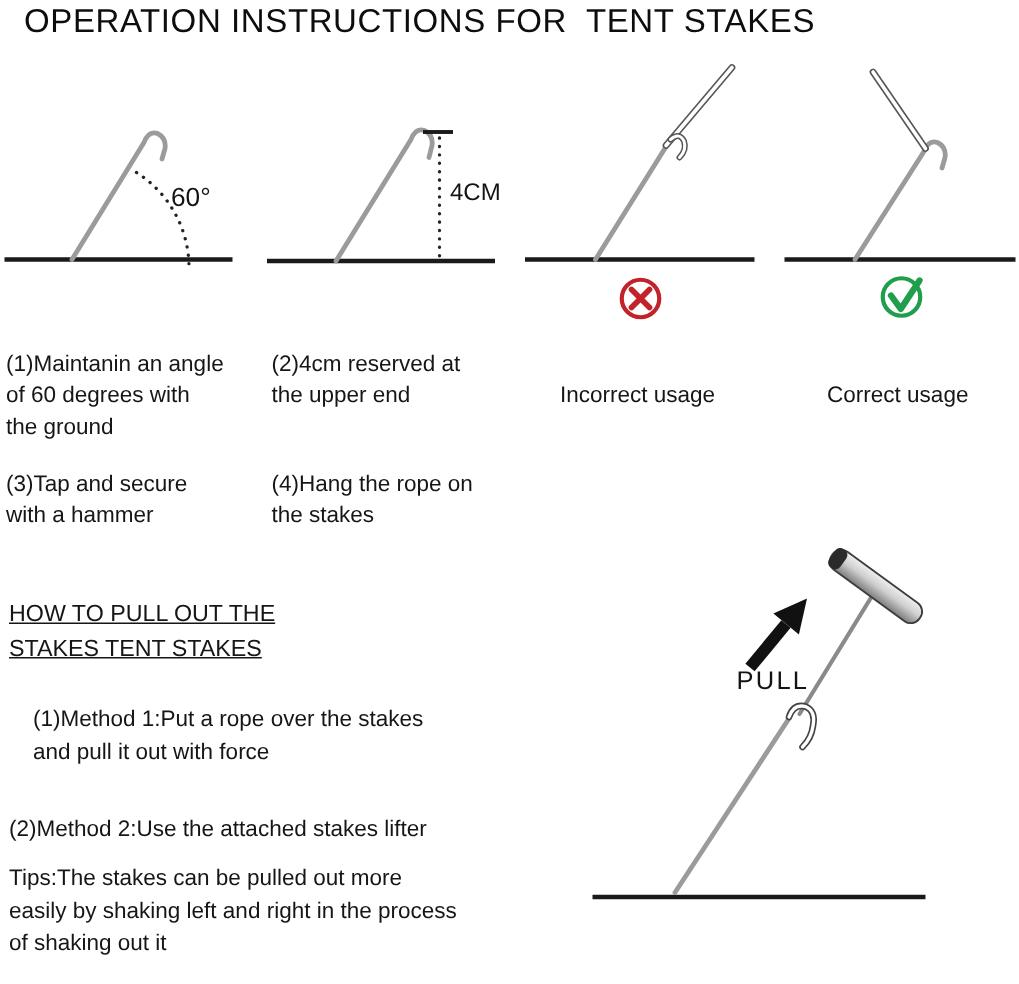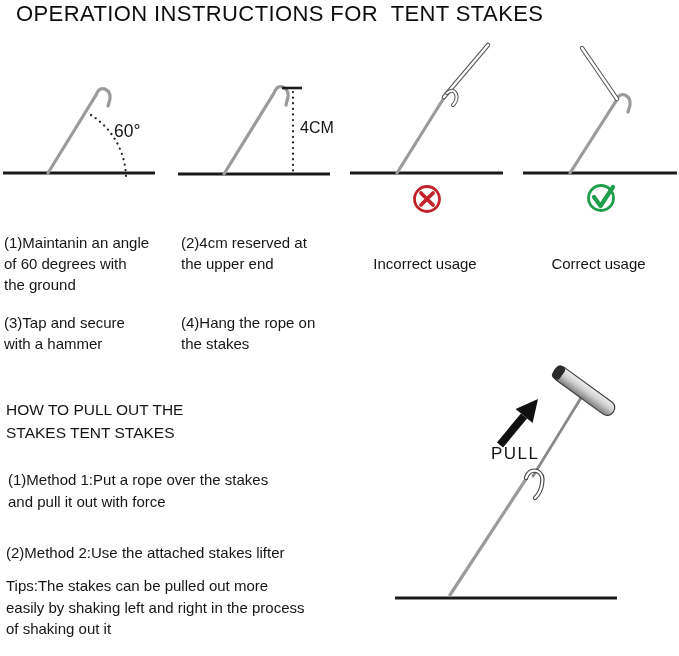--- a/index.html
+++ b/index.html
@@ -17,21 +17,21 @@
     font-size:22px;font-weight:400;letter-spacing:.4px;
     white-space:pre;color:#0d0d0d;
   }
   .panel{position:absolute;}
   .cap{
     position:absolute;font-size:15px;line-height:21px;color:#161616;
   }
   .cap.center{text-align:center;margin-top:20px;}
   .howto{
     position:absolute;left:6px;top:398px;
-    font-size:15.5px;line-height:23px;color:#161616;
+    font-size:15.5px;line-height:23px;color:#161616;text-decoration:underline;
   }
   .block{position:absolute;font-size:15px;line-height:21.5px;color:#161616;}
   svg text{font-family:"Liberation Sans", sans-serif;fill:#141414;}
 </style>
 </head>
 <body>
 
 <div class="sheet">
 
   <div class="title">OPERATION INSTRUCTIONS FOR  TENT STAKES</div>
@@ -95,21 +95,21 @@
   <div class="cap" style="left:181px;top:312px;width:166px">
     <div>(4)Hang the rope on</div>
     <div>the stakes</div>
   </div>
 
   <div class="howto">
     <div>HOW TO PULL OUT THE</div>
     <div>STAKES TENT STAKES</div>
   </div>
 
-  <div class="block" style="left:8px;top:469px;width:320px">
+  <div class="block" style="left:22px;top:469px;width:320px">
     <div>(1)Method 1:Put a rope over the stakes</div>
     <div>and pull it out with force</div>
   </div>
 
   <div class="block" style="left:6px;top:542px;width:350px">(2)Method 2:Use the attached stakes lifter</div>
 
   <div class="block" style="left:6px;top:575px;width:345px">
     <div>Tips:The stakes can be pulled out more</div>
     <div>easily by shaking left and right in the process</div>
     <div>of shaking out it</div>

